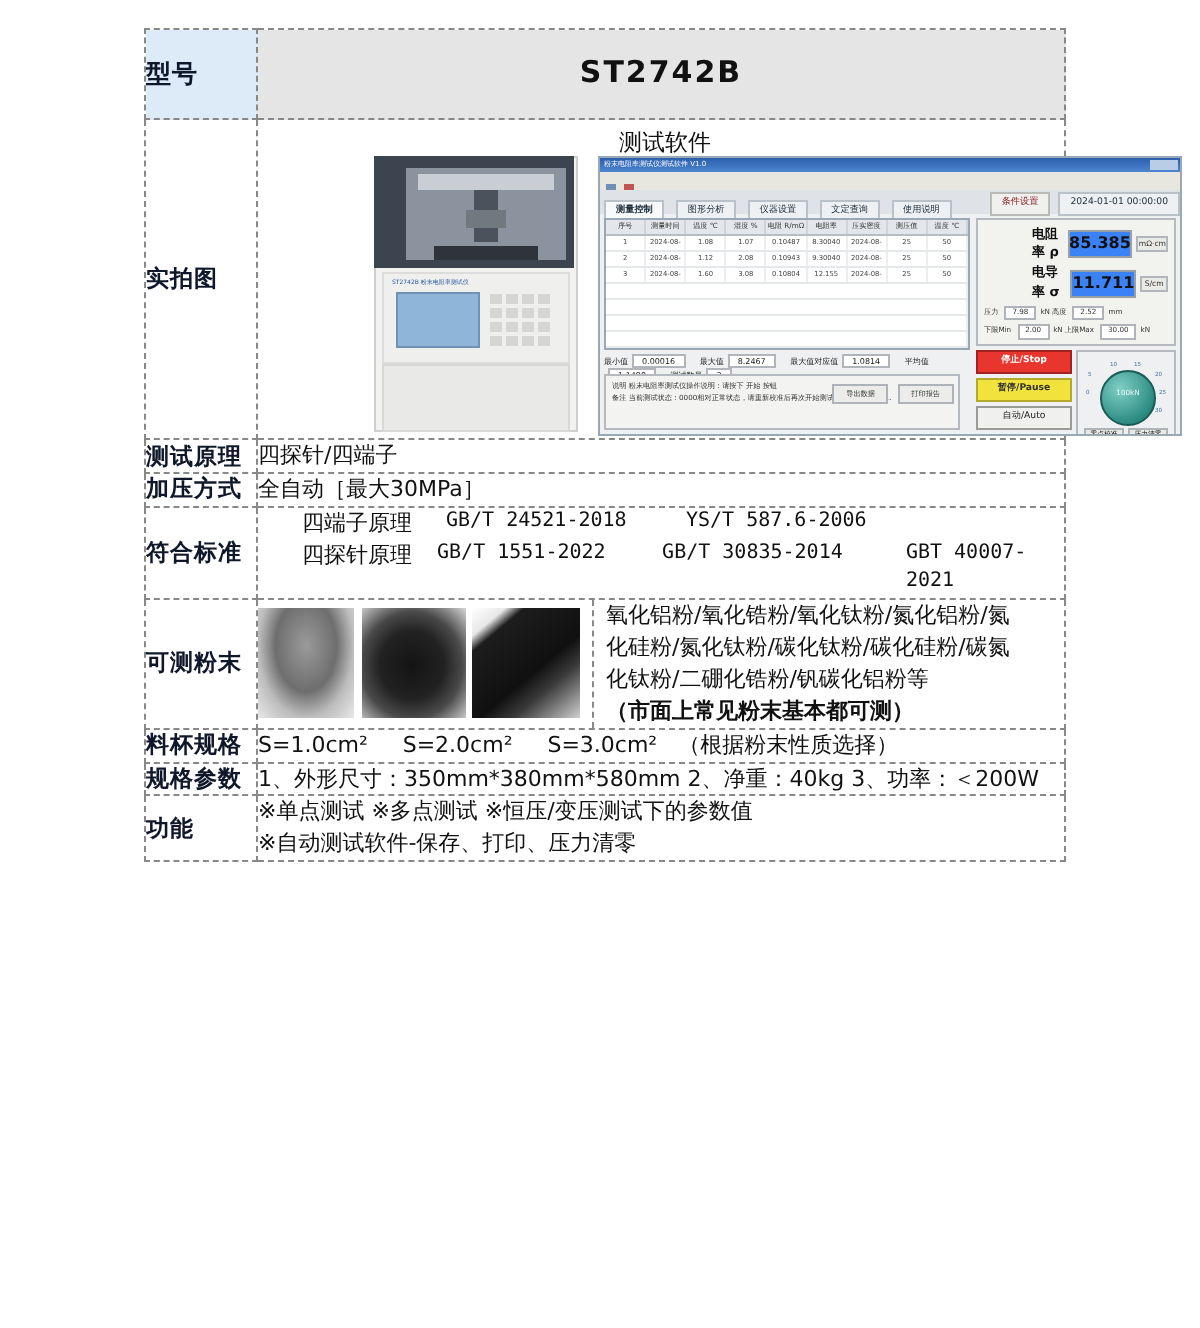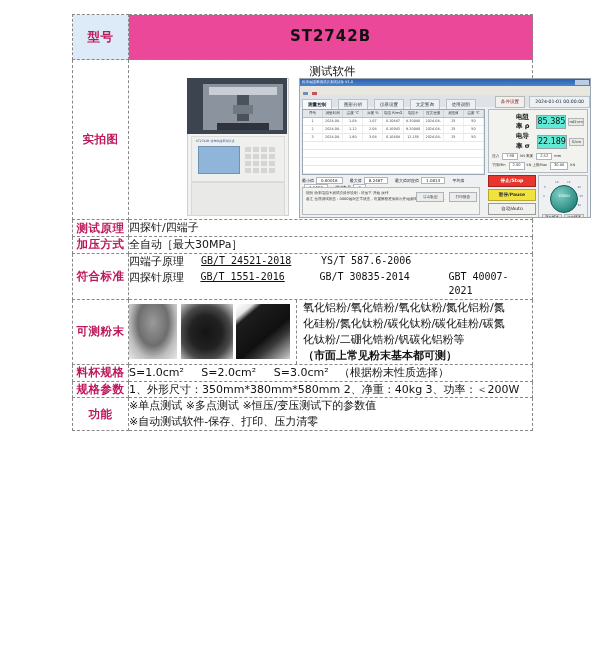--- a/index.html
+++ b/index.html
@@ -16,35 +16,35 @@
     table-layout:fixed;
   }
   table.spec td{
     border:1px dashed #888888;
     padding:0;
     vertical-align:middle;
     background:#ffffff;
   }
   td.lab{
     width:55px;
-    text-align:center;
+    text-align:left;
     font-weight:bold;
     font-size:11.5px;
-    color:#be185d;
+    color:#0f172a;
     letter-spacing:0.5px;
     padding:4px 2px;
     line-height:1.3;
   }
   td.val{
     padding:5px 4px 5px 5px;
     font-size:11px;
     color:#111;
     line-height:1.45;
   }
-  tr.head td{background:#ec4899;height:44px;}
+  tr.head td{background:#e5e5e5;height:44px;}
   tr.head td.lab{font-size:12.5px;background:#dcebf7;}
   .model{
     text-align:center;font-weight:bold;font-size:15px;letter-spacing:1px;color:#111;
   }
   
   .photorow{height:160px;}
   .photowrap{position:relative;height:152px;}
   .soft-title{
     position:absolute;left:4px;right:0;top:-1px;text-align:center;
     font-size:11.5px;color:#111;font-weight:500;
@@ -95,21 +95,21 @@
   .gsum{position:absolute;left:0;right:0;bottom:0;height:14px;font-size:4px;color:#222;padding-top:4px;}
   .gsum b{font-weight:normal;}
   .gsum em{font-style:normal;display:inline-block;background:#fff;border:1px solid #b0b6bc;padding:0 4px;margin:0 6px 0 2px;}
   .sw-note{position:absolute;left:2px;right:110px;bottom:2px;height:22px;background:#f3f3f1;border:1px solid #b4bac0;font-size:3.6px;color:#333;padding:2px 3px;line-height:1.7;overflow:hidden;}
   .sw-note .nb{position:absolute;right:2px;top:4px;}
   .sw-note .nb i{display:inline-block;background:#ececea;border:1px solid #adb3b9;padding:1px 6px;margin-left:3px;font-style:normal;font-size:3.6px;}
   .sw-right{position:absolute;right:2px;top:30px;width:100px;bottom:2px;}
   .rr{background:#f2f2ef;border:1px solid #b4bac0;padding:2px 3px;margin-bottom:2px;}
   .rline{display:flex;align-items:center;margin:1px 0;}
   .rline .k{font-size:6.5px;font-weight:bold;color:#111;width:32px;padding-left:24px;}
-  .rline .v{flex:1;text-align:center;font-size:8px;color:#111;background:#5eead4;border:1px solid #9aa0a6;margin:0 2px;}
+  .rline .v{flex:1;text-align:center;font-size:8px;color:#111;background:#3b82f6;border:1px solid #9aa0a6;margin:0 2px;font-weight:bold;}
   .rline .u{width:22px;font-size:3.8px;text-align:center;color:#333;background:#e9e9e6;border:1px solid #b0b6bc;}
   .rsmall{display:flex;margin-top:2px;font-size:3.6px;color:#333;align-items:center;}
   .rsmall span{margin-right:1px;}
   .rsmall em{font-style:normal;background:#fff;border:1px solid #aeb4ba;padding:0 3px;margin:0 2px;}
   .ctrl{display:flex;margin-top:1px;}
   .btns{width:48px;}
   .btns div{height:10px;line-height:10px;text-align:center;font-size:4.6px;margin-bottom:2px;border:1px solid #9a9a96;}
   .b-stop{background:#e8352e;color:#fff;border-color:#a12220 !important;font-weight:bold;}
   .b-pause{background:#f2e33c;color:#333;border-color:#b5a92c !important;font-weight:bold;}
   .b-auto{background:#f0f0ee;color:#222;}
@@ -125,23 +125,23 @@
   .pw{display:inline-block;vertical-align:middle;}
   .pw1{width:48px;height:55px;background:
       radial-gradient(ellipse at 50% 34%,#9a9a9a 0%,#6e6e6e 45%,#bdbdbd 70%,#e8e8e8 100%);}
   .pw2{width:52px;height:55px;background:
       radial-gradient(ellipse at 48% 52%,#141414 0%,#222 42%,#4a4a4a 66%,#d8d8d8 100%);}
   .pw3{width:54px;height:55px;background:
       linear-gradient(140deg,#ffffff 0%,#e8e8e8 14%,#1d1d1d 22%,#101010 58%,#3a3a3a 72%,#cfcfcf 100%);}
   .cell-flex{display:flex;align-items:center;}
   .pwtext{font-size:11px;line-height:1.45;color:#111;padding-left:6px;border-left:1px dashed #888;margin-left:6px;flex:1;}
   .pwtext .strong{font-weight:bold;}
-  .std{display:flex;}
+  .std{display:flex;margin-left:22px;}
   .std .c1{width:72px;}
-  .std .c2{width:120px;text-decoration:underline;}
+  .std .c2{width:120px;}
   .std .c3{width:130px;}
   .mono{font-family:"DejaVu Sans Mono","Liberation Mono",monospace;font-size:10px;}
 </style>
 </head>
 <body>
 
 <div class="sheet">
   <table class="spec">
     <tbody>
 
@@ -297,21 +297,21 @@
 
               <div class="sw-right">
                 <div class="rr">
                   <div class="rline">
                     <div class="k">电阻率 ρ</div>
                     <div class="v">85.385</div>
                     <div class="u">mΩ·cm</div>
                   </div>
                   <div class="rline">
                     <div class="k">电导率 σ</div>
-                    <div class="v">22.189</div>
+                    <div class="v">11.711</div>
                     <div class="u">S/cm</div>
                   </div>
                   <div class="rsmall">
                     <span>压力</span>
                       <em>7.98</em>
                       <span>kN</span>
                     <span>高度</span>
                       <em>2.52</em>
                       <span>mm</span>
                   </div>
@@ -371,21 +371,21 @@
         <td class="lab">符合标准</td>
         <td class="val">
           <div class="std">
             <div class="c1">四端子原理</div>
             <div class="c2 mono">GB/T 24521-2018</div>
             <div class="c3 mono">YS/T 587.6-2006</div>
             <div class="mono"></div>
           </div>
           <div class="std">
             <div class="c1">四探针原理</div>
-            <div class="c2 mono">GB/T 1551-2016</div>
+            <div class="c2 mono">GB/T 1551-2022</div>
             <div class="c3 mono">GB/T 30835-2014</div>
             <div class="mono">GBT 40007-2021</div>
           </div>
         </td>
       </tr>
 
       <tr>
         <td class="lab">可测粉末</td>
         <td class="val">
           <div class="cell-flex">

